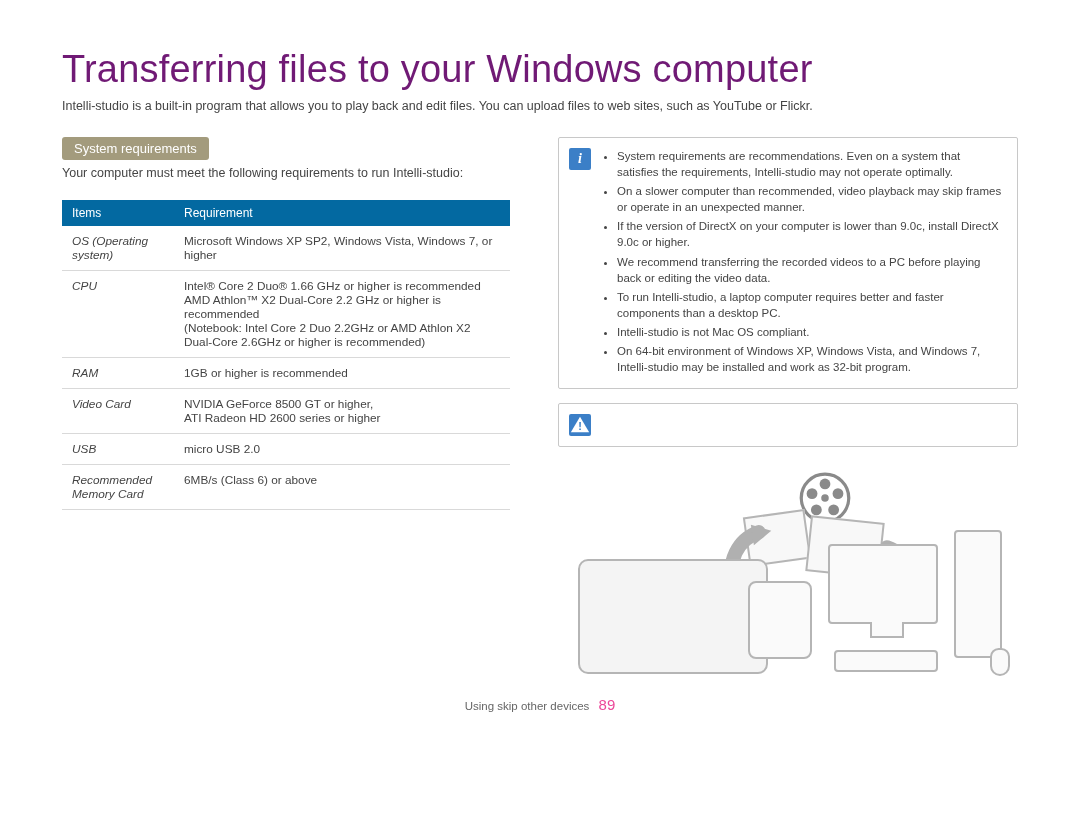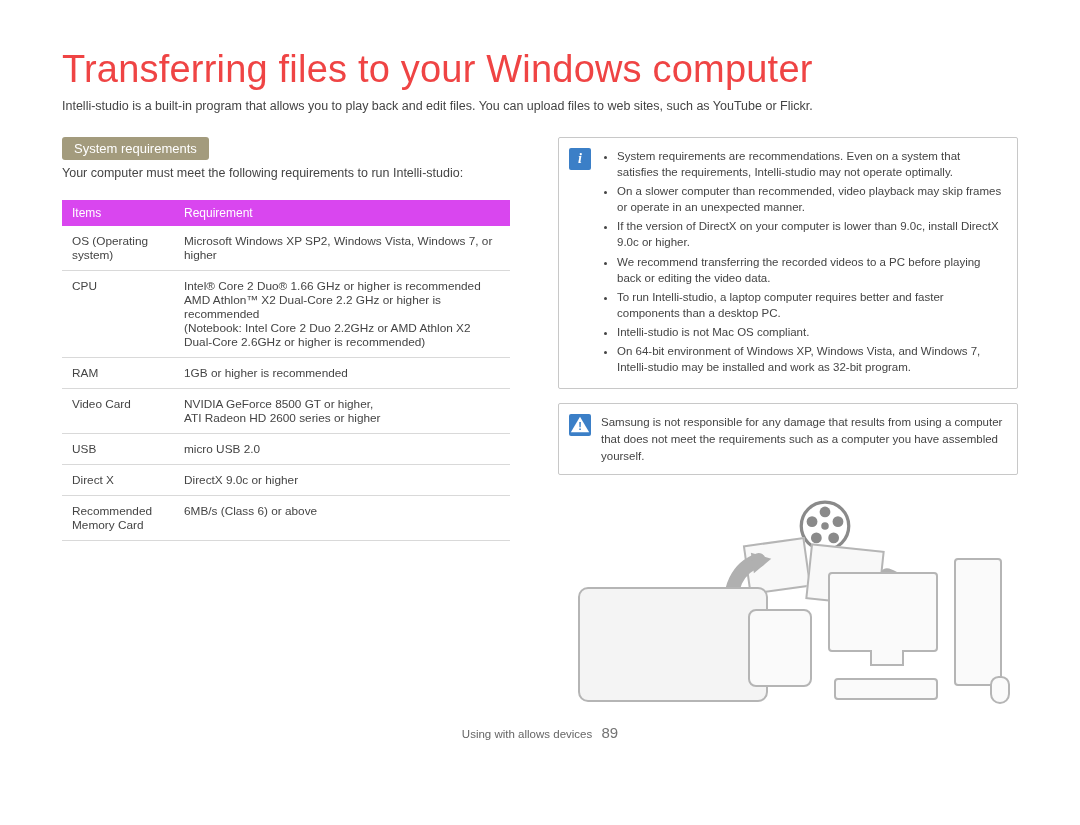--- a/index.html
+++ b/index.html
@@ -1,38 +1,38 @@
 <!DOCTYPE html>
 <html><head>
 <meta charset="utf-8">
 <style>
   * { box-sizing: border-box; margin: 0; padding: 0; }
   html, body { width: 1080px; height: 825px; background: #fff; font-family: "Helvetica Neue", Arial, sans-serif; color: #3a3a3a; }
   .page { padding: 48px 62px 12px 62px; }
-  h1 { font-weight: 200; font-size: 38px; letter-spacing: .2px; color: #ef4444; margin-bottom: 8px; }
+  h1 { font-weight: 200; font-size: 38px; letter-spacing: .2px; color: #701a75; margin-bottom: 8px; }
   .intro { font-size: 12.5px; font-weight: 300; color: #444; margin-bottom: 24px; }
   .cols { display: flex; gap: 48px; }
   .left { width: 448px; flex: 0 0 448px; }
   .right { width: 460px; flex: 0 0 460px; }
   .badge { display: inline-block; background: #a39b7d; color: #fff; font-size: 13px; font-weight: 400; padding: 4px 12px; border-radius: 3px; margin-bottom: 6px; }
   .subnote { font-size: 12.5px; font-weight: 300; color: #444; margin-bottom: 20px; }
   table { width: 100%; border-collapse: collapse; font-size: 11.8px; font-weight: 300; }
-  thead th { background: #d946ef; color: #fff; text-align: left; font-weight: 400; padding: 6px 10px; font-size: 12px; }
+  thead th { background: #0369a1; color: #fff; text-align: left; font-weight: 400; padding: 6px 10px; font-size: 12px; }
   tbody td { padding: 8px 10px 8px 10px; vertical-align: top; border-bottom: 1px solid #d9d9d9; color: #444; }
-  tbody td:first-child { width: 112px; }
+  tbody td:first-child { width: 112px; font-style: italic; }
   .note-box { border: 1px solid #c8c8c8; border-radius: 2px; padding: 10px 14px 10px 10px; font-size: 11.5px; font-weight: 300; color: #444; display: flex; gap: 10px; margin-bottom: 14px; }
   .note-box ul { list-style: disc; padding-left: 16px; }
   .note-box li { margin-bottom: 3px; line-height: 1.4; }
   .note-icon { width: 22px; height: 22px; flex: 0 0 22px; border-radius: 2px; display: flex; align-items: center; justify-content: center; color: #fff; font-weight: 700; font-family: Georgia, serif; font-style: italic; font-size: 14px; }
   .note-icon.info { background: #3b7fc7; }
   .note-icon.warn { background: #3b7fc7; font-style: normal; font-family: Arial, sans-serif; }
   .warn-box .note-text { line-height: 1.45; }
   .illus { margin-top: 22px; height: 215px; position: relative; }
   .footer { text-align: center; font-size: 11.5px; color: #666; margin-top: 12px; font-weight: 300; }
-  .footer .pnum { font-size: 15px; color: #737373; margin-left: 6px; }
+  .footer .pnum { font-size: 15px; color: #ec4899; margin-left: 6px; }
   
   .cam { position:absolute; left:20px; bottom:10px; width:190px; height:115px; border:2px solid #b5b5b5; border-radius:10px; background:#f4f4f4; }
   .cam::after{content:"";position:absolute;right:-46px;top:20px;width:60px;height:74px;border:2px solid #b5b5b5;border-radius:8px;background:#fafafa;}
   .cam .lens{position:absolute;right:-26px;top:42px;width:26px;height:26px;border:2px solid #b5b5b5;border-radius:50%;background:#fff;}
   .arrow { position:absolute; width:64px; height:64px; }
   .arrow svg { width:100%; height:100%; }
   .arrow1 { left:160px; top:55px; transform: rotate(-25deg); }
   .arrow2 { left:310px; top:70px; transform: rotate(25deg); }
   .reel { position:absolute; left:240px; top:2px; width:54px; height:54px; }
   .reel svg{width:100%;height:100%;}
@@ -83,24 +83,20 @@
             <tr>
               <td>Video Card</td>
               <td style="white-space: pre-line;">NVIDIA GeForce 8500 GT or higher,
 ATI Radeon HD 2600 series or higher</td>
             </tr>
             <tr>
               <td>USB</td>
               <td style="white-space: pre-line;">micro USB 2.0</td>
             </tr>
             <tr>
-              <td>Direct X</td>
-              <td style="white-space: pre-line;">DirectX 9.0c or higher</td>
-            </tr>
-            <tr>
               <td>Recommended Memory Card</td>
               <td style="white-space: pre-line;">6MB/s (Class 6) or above</td>
             </tr>
           </tbody>
       </table>
     </div>
 
     <div class="right">
       <div class="note-box">
         <div class="note-icon info">i</div>
@@ -116,21 +112,20 @@
       </div>
 
       <div class="note-box warn-box">
         <div class="note-icon warn">
           <svg viewBox="0 0 24 24">
               <polygon points="12,3 22,20 2,20" fill="#fff" stroke="#3b7fc7" stroke-width="0"></polygon>
               <polygon points="12,3 22,20 2,20" fill="none" stroke="#fff" stroke-width="0"></polygon>
               <text x="12" y="17" text-anchor="middle" font-size="12" font-weight="700" fill="#3b7fc7">!</text>
             </svg>
         </div>
-        <div class="note-text">Samsung is not responsible for any damage that results from using a computer that does not meet the requirements such as a computer you have assembled yourself.</div>
       </div>
 
       <div class="illus">
         <div class="reel">
           <svg viewBox="0 0 50 50">
               <circle cx="25" cy="25" r="22" fill="none" stroke="#8a8a8a" stroke-width="3"></circle>
               <circle cx="25" cy="12" r="5" fill="#8a8a8a"></circle>
               <circle cx="37" cy="21" r="5" fill="#8a8a8a"></circle>
               <circle cx="33" cy="36" r="5" fill="#8a8a8a"></circle>
               <circle cx="17" cy="36" r="5" fill="#8a8a8a"></circle>
@@ -159,16 +154,16 @@
           <div class="monitor"></div>
           <div class="tower"></div>
           <div class="keyb"></div>
           <div class="mouse"></div>
         </div>
       </div>
     </div>
   </div>
 
   <div class="footer">
-    <span>Using with allows devices</span>
+    <span>Using skip other devices</span>
     <span class="pnum">89</span>
   </div>
 </div>
 
 </body></html>

